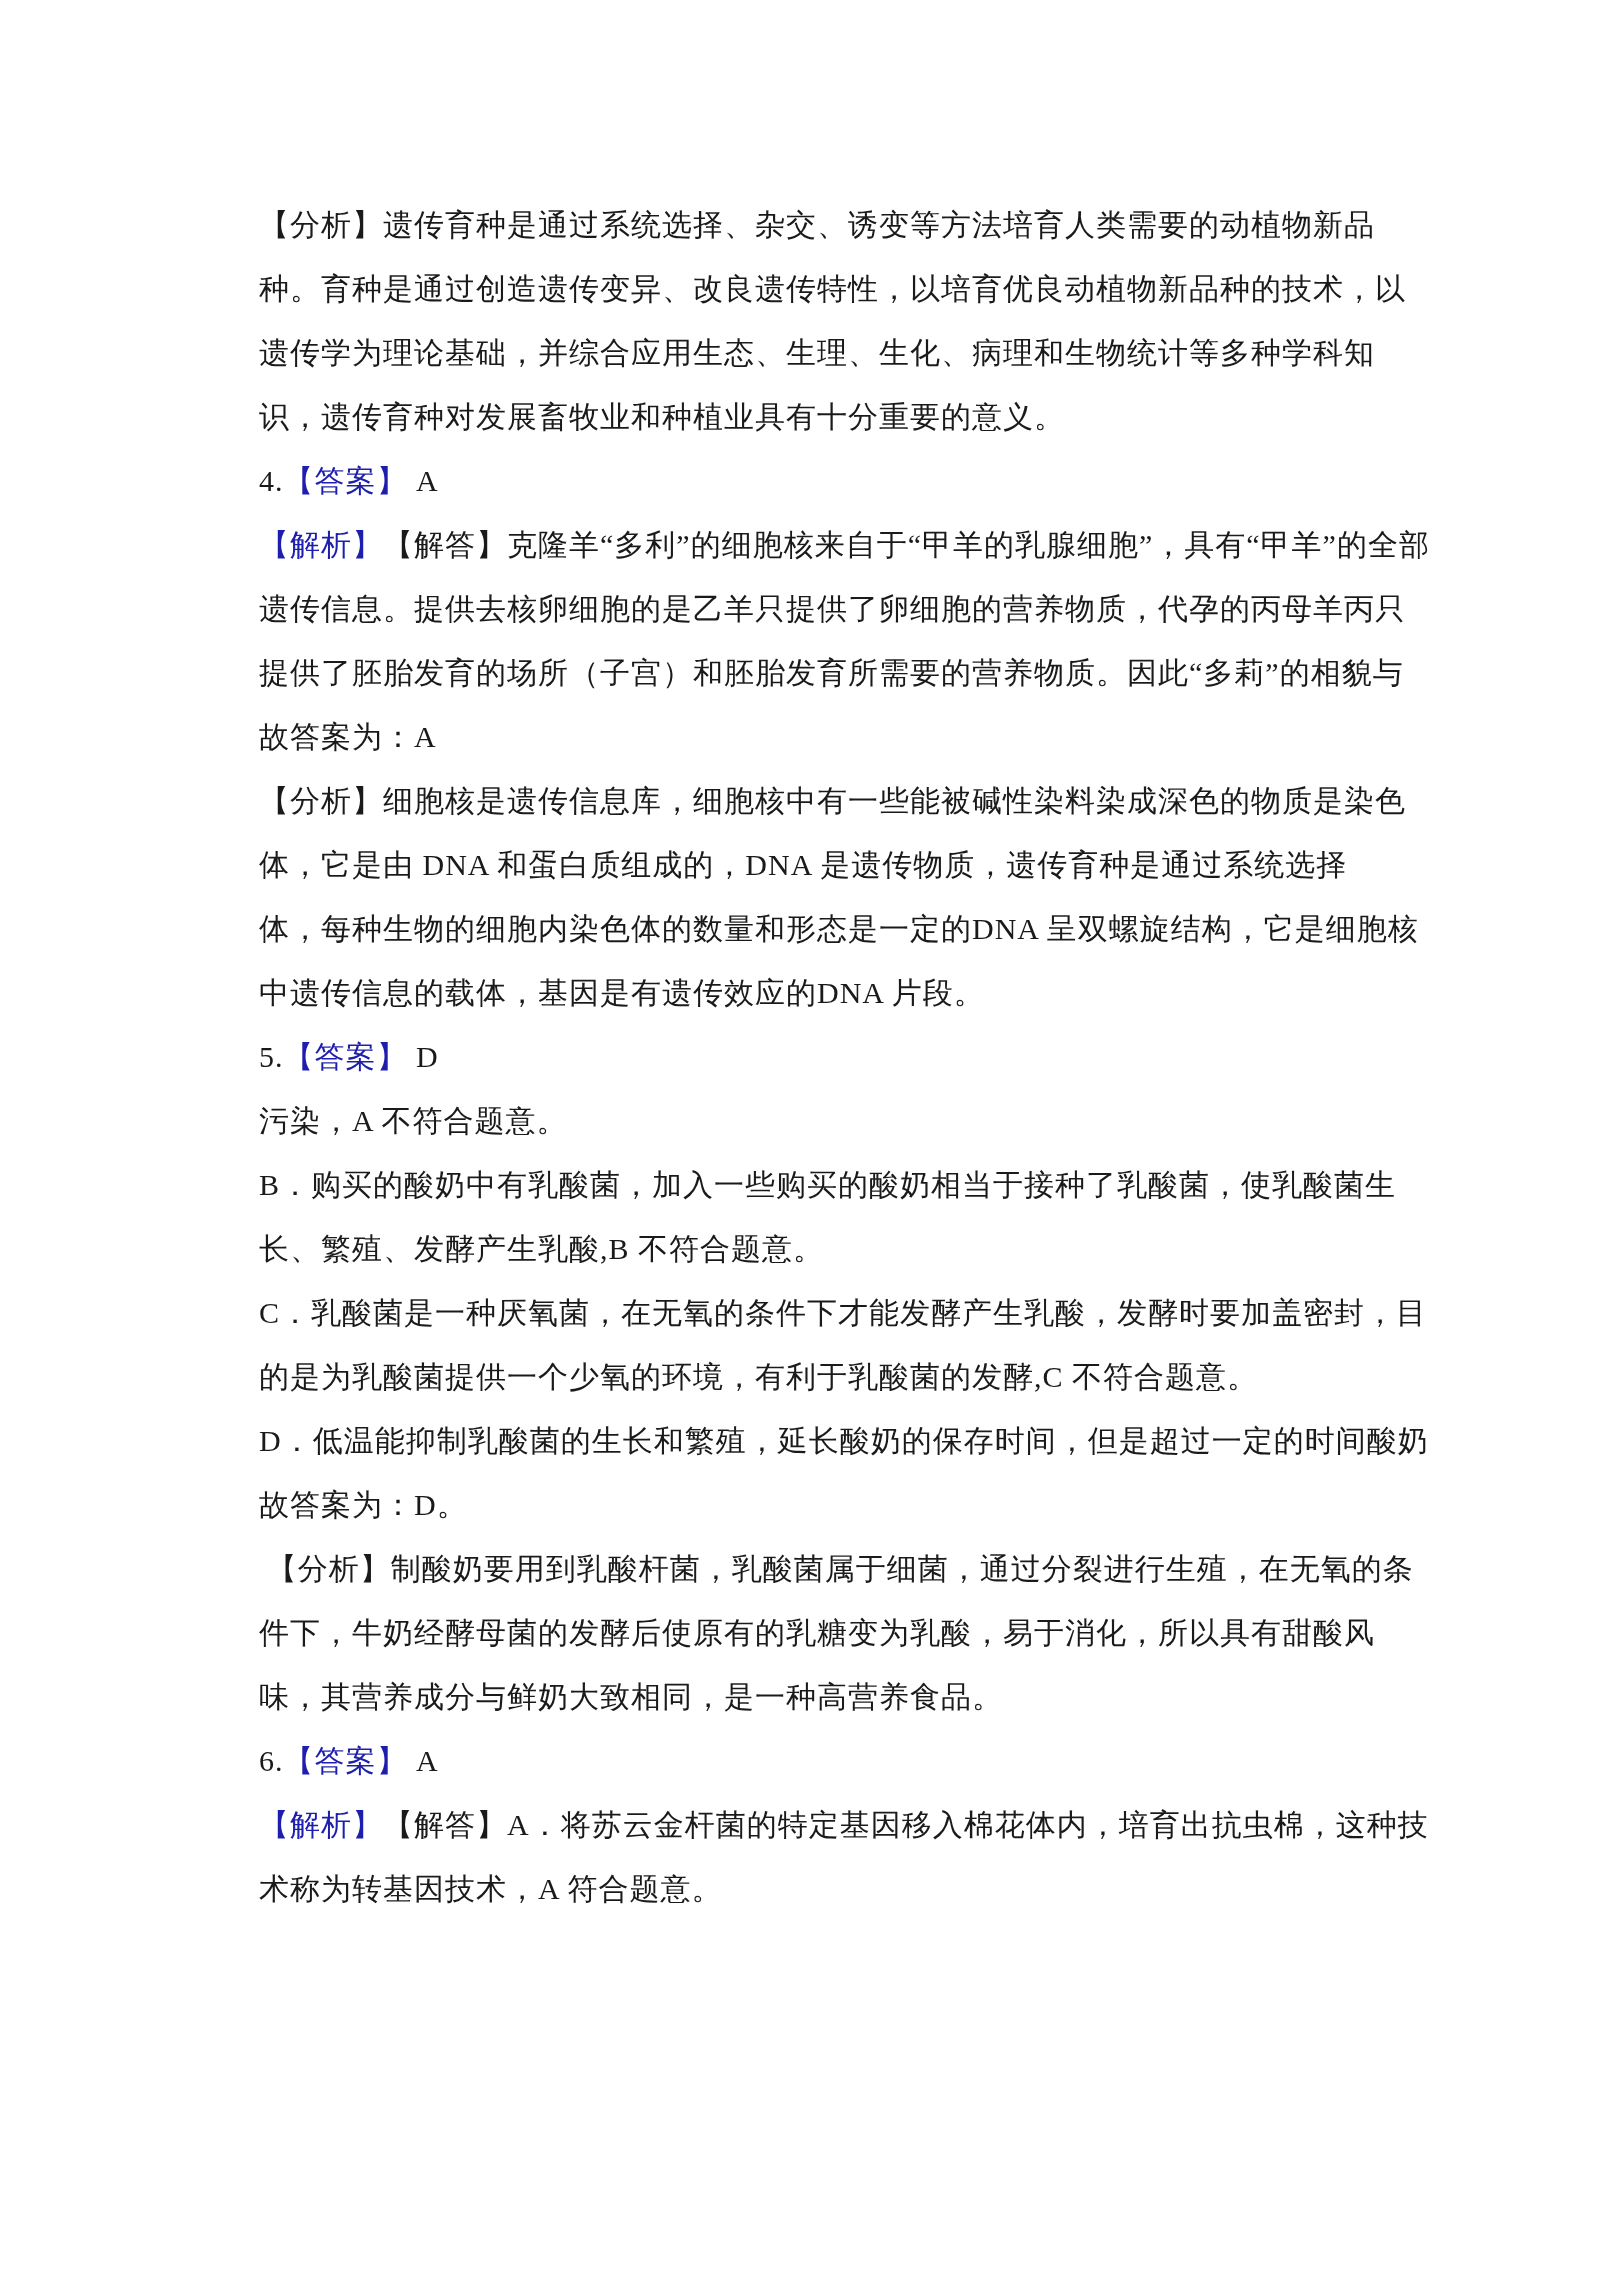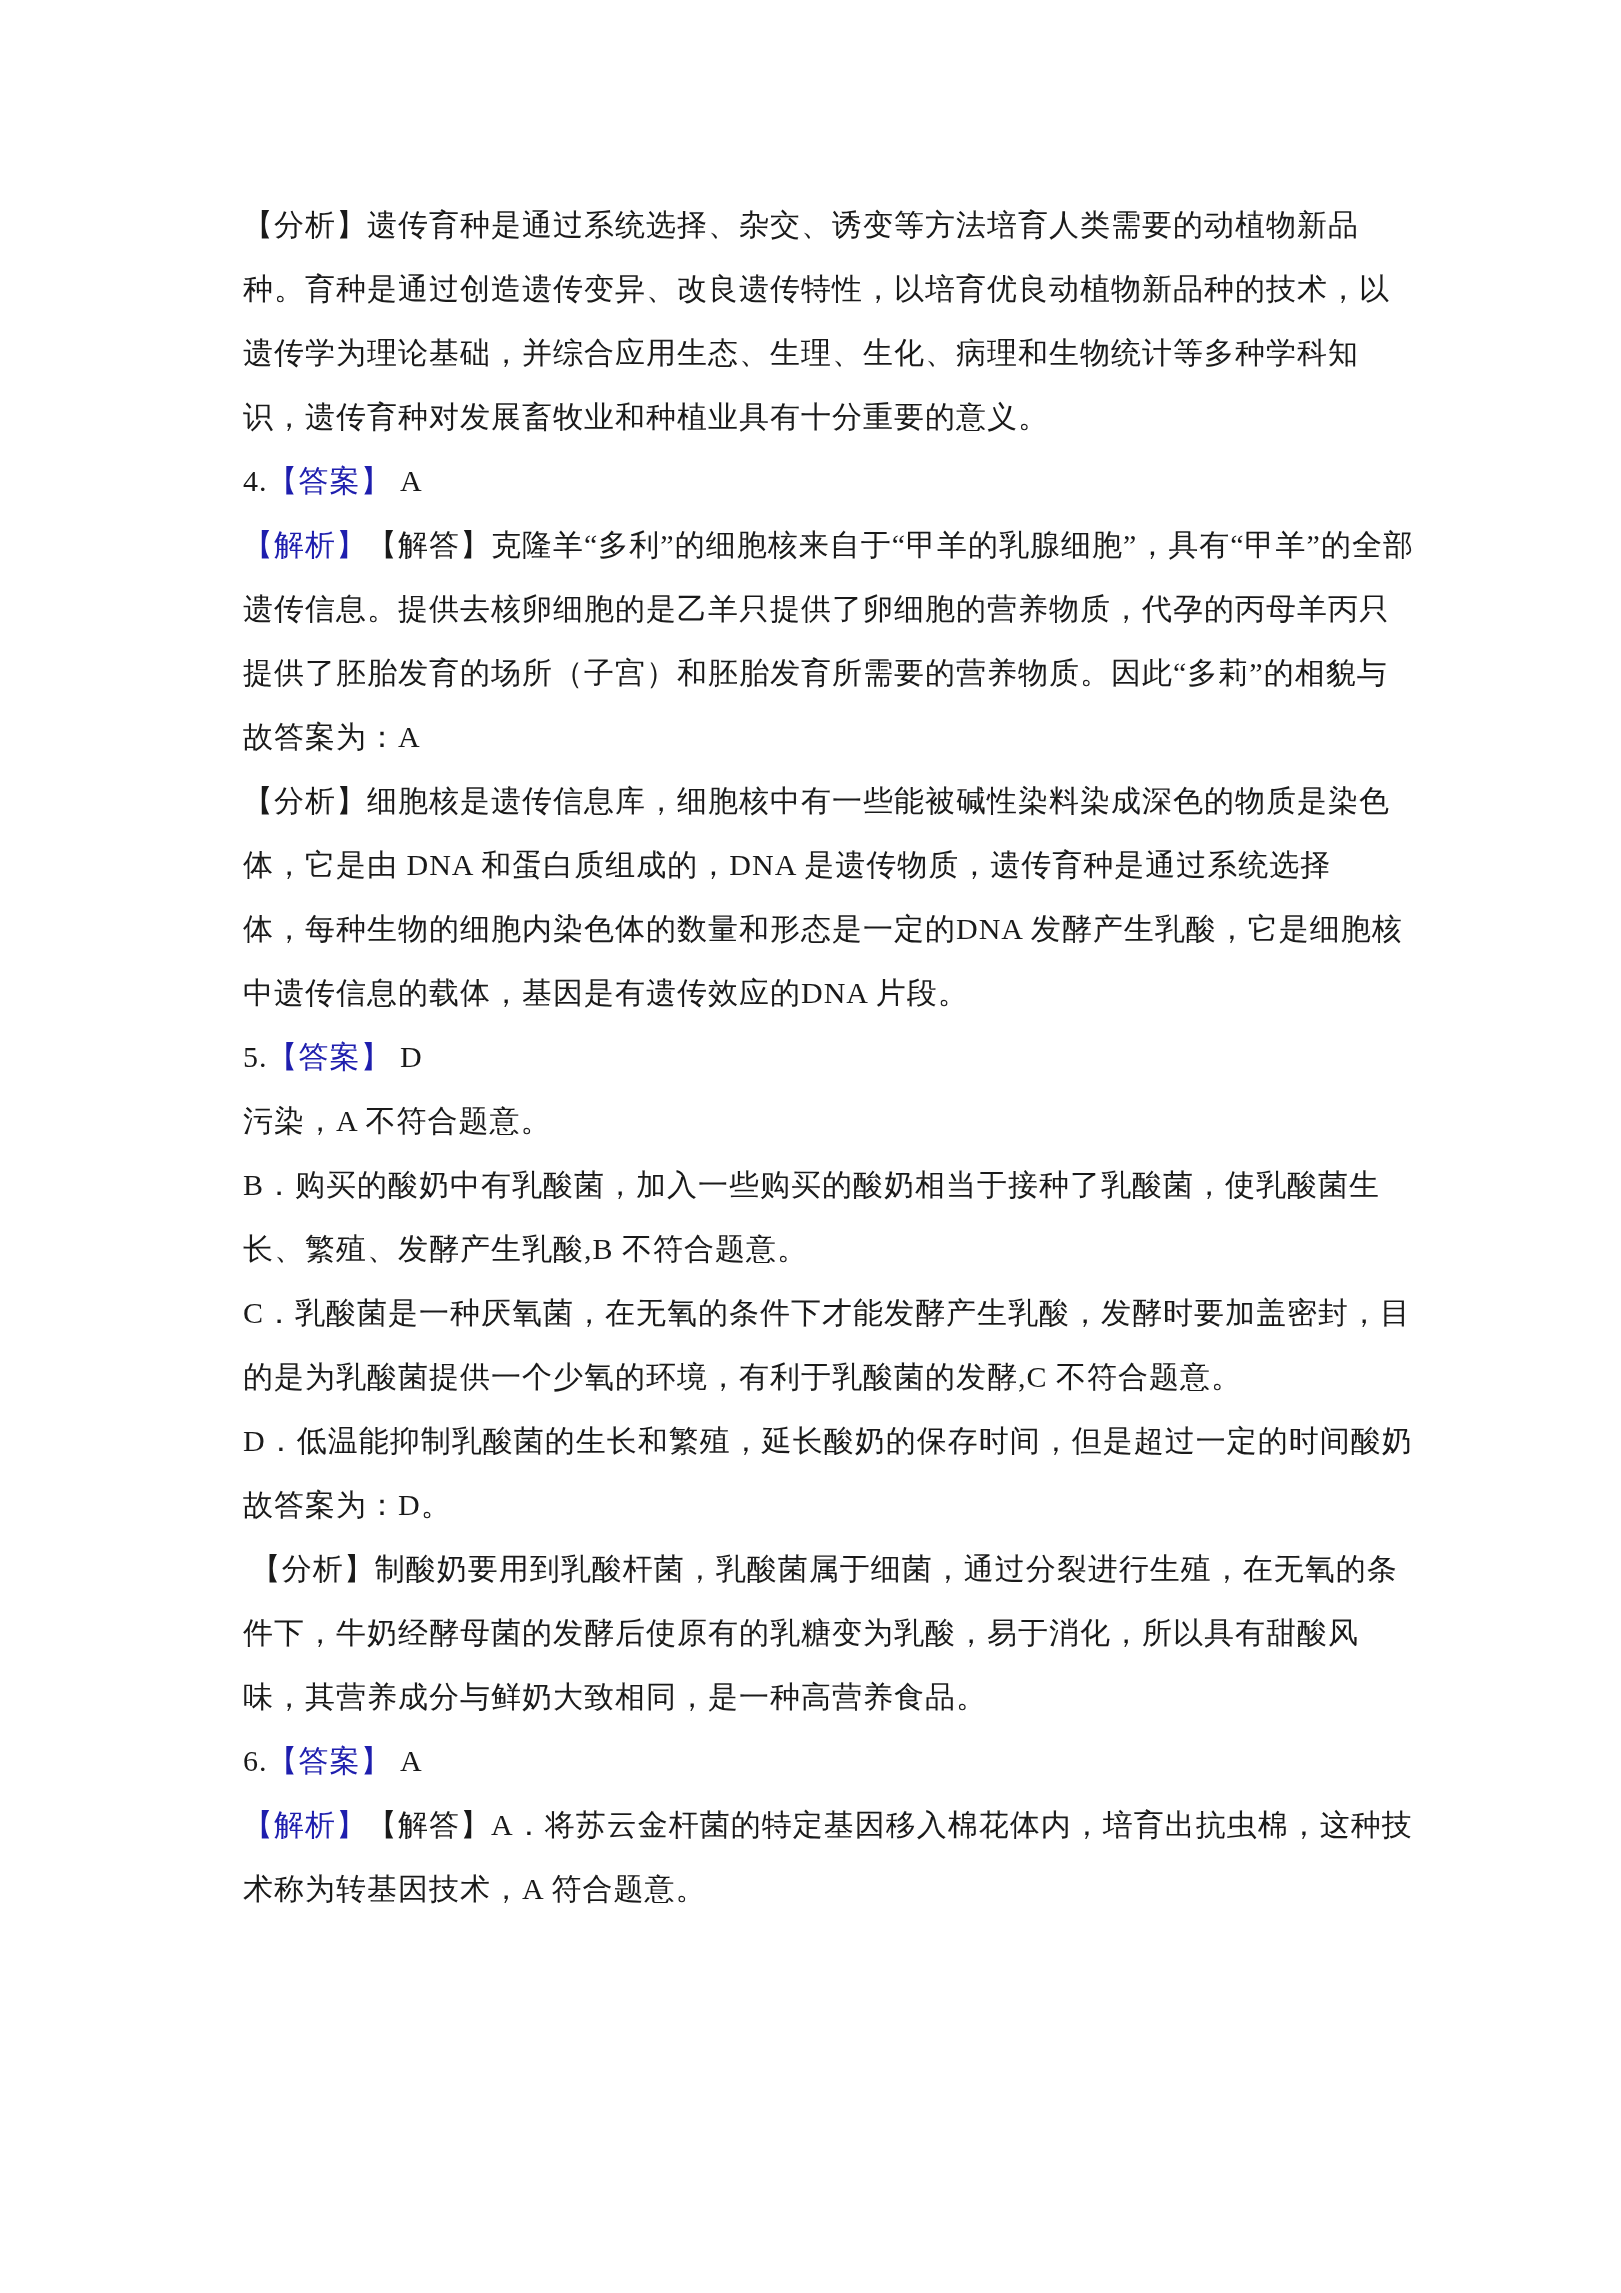--- a/index.html
+++ b/index.html
@@ -10,21 +10,21 @@
   .page {
     position: relative;
     width: 1621px;
     height: 2294px;
     background: #ffffff;
     overflow: hidden;
     font-family: "Liberation Serif", "DejaVu Serif", serif;
   }
   .content {
     position: absolute;
-    left: 243px;
+    left: 259px;
     top: 193px;
     width: 1191px;
   }
   .line {
     height: 64px;
     line-height: 64px;
     font-size: 30px;
     letter-spacing: 1px;
     color: var(--text-color, #1a1a1a);
     white-space: nowrap;
@@ -48,21 +48,21 @@
       <div class="line"><span class="seg-black">种。育种是通过创造遗传变异、改良遗传特性，以培育优良动植物新品种的技术，以</span></div>
       <div class="line"><span class="seg-black">遗传学为理论基础，并综合应用生态、生理、生化、病理和生物统计等多种学科知</span></div>
       <div class="line"><span class="seg-black">识，遗传育种对发展畜牧业和种植业具有十分重要的意义。</span></div>
       <div class="line"><span class="seg-black">4.</span><span class="seg-blue">【答案】</span><span class="seg-black"> A</span></div>
       <div class="line"><span class="seg-blue">【解析】</span><span class="seg-black">【解答】克隆羊“多利”的细胞核来自于“甲羊的乳腺细胞”，具有“甲羊”的全部</span></div>
       <div class="line"><span class="seg-black">遗传信息。提供去核卵细胞的是乙羊只提供了卵细胞的营养物质，代孕的丙母羊丙只</span></div>
       <div class="line"><span class="seg-black">提供了胚胎发育的场所（子宫）和胚胎发育所需要的营养物质。因此“多莉”的相貌与</span></div>
       <div class="line"><span class="seg-black">故答案为：A</span></div>
       <div class="line"><span class="seg-black">【分析】细胞核是遗传信息库，细胞核中有一些能被碱性染料染成深色的物质是染色</span></div>
       <div class="line"><span class="seg-black">体，它是由 DNA 和蛋白质组成的，DNA 是遗传物质，遗传育种是通过系统选择</span></div>
-      <div class="line"><span class="seg-black">体，每种生物的细胞内染色体的数量和形态是一定的DNA 发酵产生乳酸，它是细胞核</span></div>
+      <div class="line"><span class="seg-black">体，每种生物的细胞内染色体的数量和形态是一定的DNA 呈双螺旋结构，它是细胞核</span></div>
       <div class="line"><span class="seg-black">中遗传信息的载体，基因是有遗传效应的DNA 片段。</span></div>
       <div class="line"><span class="seg-black">5.</span><span class="seg-blue">【答案】</span><span class="seg-black"> D</span></div>
       <div class="line"><span class="seg-black">污染，A 不符合题意。</span></div>
       <div class="line"><span class="seg-black">B．购买的酸奶中有乳酸菌，加入一些购买的酸奶相当于接种了乳酸菌，使乳酸菌生</span></div>
       <div class="line"><span class="seg-black">长、繁殖、发酵产生乳酸,B 不符合题意。</span></div>
       <div class="line"><span class="seg-black">C．乳酸菌是一种厌氧菌，在无氧的条件下才能发酵产生乳酸，发酵时要加盖密封，目</span></div>
       <div class="line"><span class="seg-black">的是为乳酸菌提供一个少氧的环境，有利于乳酸菌的发酵,C 不符合题意。</span></div>
       <div class="line"><span class="seg-black">D．低温能抑制乳酸菌的生长和繁殖，延长酸奶的保存时间，但是超过一定的时间酸奶</span></div>
       <div class="line"><span class="seg-black">故答案为：D。</span></div>
       <div class="line indent"><span class="seg-black">【分析】制酸奶要用到乳酸杆菌，乳酸菌属于细菌，通过分裂进行生殖，在无氧的条</span></div>

